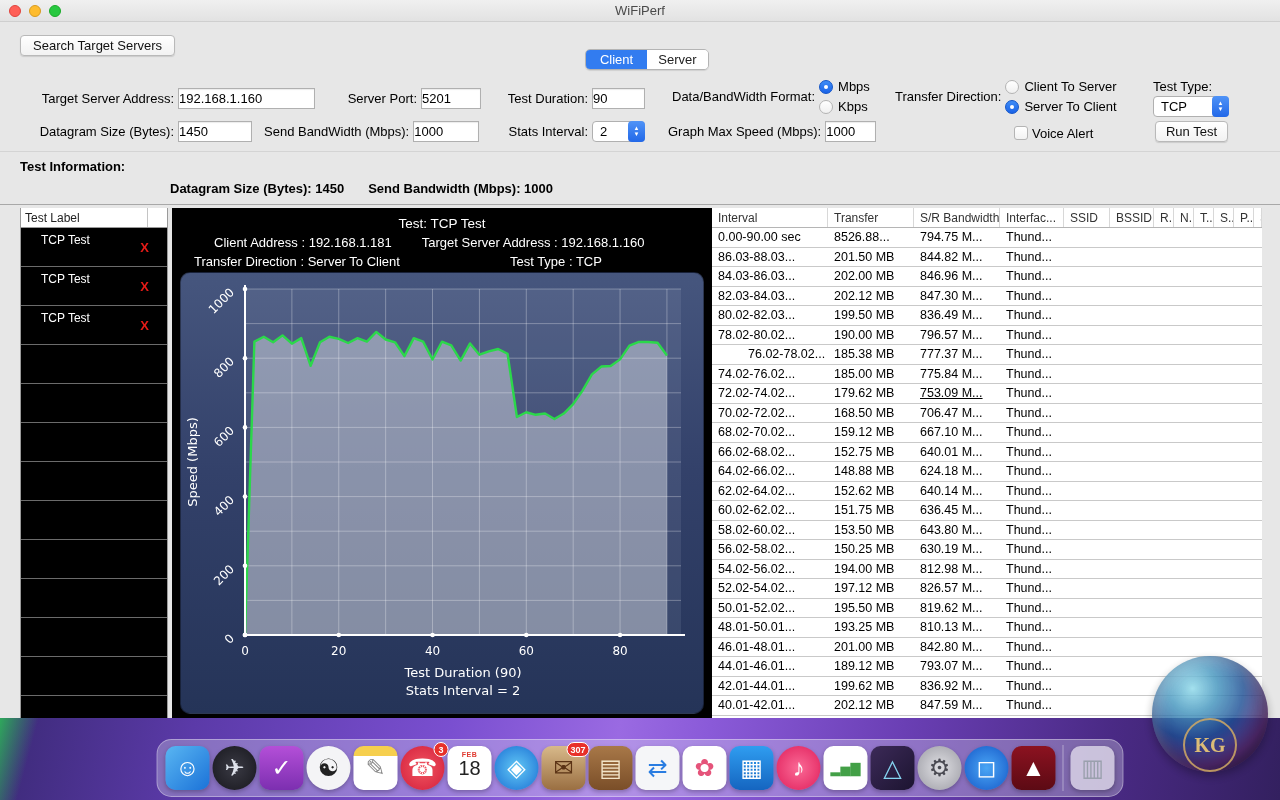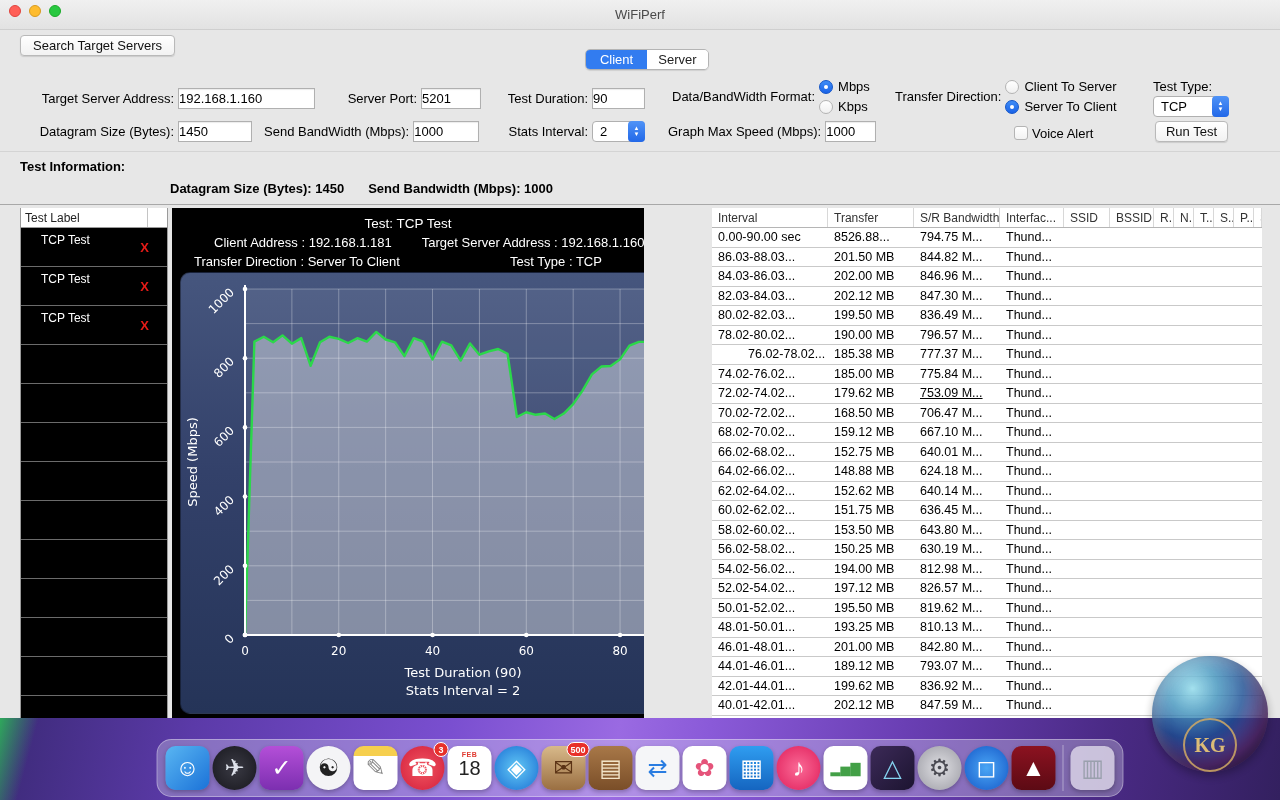--- a/index.html
+++ b/index.html
@@ -3,21 +3,21 @@
 <meta charset="utf-8">
 <style>
   *{margin:0;padding:0;box-sizing:border-box}
   html,body{width:1280px;height:800px;overflow:hidden}
   body{font-family:"Liberation Sans",sans-serif;-webkit-font-smoothing:antialiased}
   .screen{position:relative;width:1280px;height:800px;overflow:hidden;
     background:linear-gradient(100deg,#3c2a78 0%,#5b3aa8 15%,#7a4fd0 35%,#8a5ad8 50%,#6a3fb4 68%,#4a2a85 85%,#33205f 100%)}
 
   
   .window{position:absolute;left:0;top:0;width:1280px;height:718px;background:#e7e7e7}
-  .titlebar{position:absolute;left:0;top:0;right:0;height:30px;background:linear-gradient(#f0f0f0,#e2e2e2);border-bottom:1px solid #cfcfcf;display:flex;align-items:center}
+  .titlebar{position:absolute;left:0;top:0;right:0;height:22px;background:linear-gradient(#f0f0f0,#e2e2e2);border-bottom:1px solid #cfcfcf;display:flex;align-items:center}
   .lights{position:absolute;left:9px;top:5px;display:flex;gap:8px}
   .light{width:12px;height:12px;border-radius:50%}
   .light.red{background:#ff5f57;border:1px solid #e0443e}
   .light.yellow{background:#febc2e;border:1px solid #d89b20}
   .light.green{background:#28c840;border:1px solid #1aab29}
   .wtitle{flex:1;text-align:center;font-size:13px;color:#4a4a4a}
 
   .btn{height:21px;background:linear-gradient(#ffffff,#f2f2f2);border:1px solid #b9b9b9;border-radius:4px;font-size:13px;color:#111;font-family:inherit;box-shadow:0 1px 1px rgba(0,0,0,0.12);cursor:default}
   .search-btn{position:absolute;left:20px;top:35px;padding:0 12px}
   .run-btn{position:absolute;left:1155px;top:121px;width:73px}
@@ -53,21 +53,21 @@
   
   .main{position:absolute;left:0;top:205px;width:1280px;height:513px}
 
   .tl-panel{position:absolute;left:20px;top:3px;width:148px;height:510px;background:#000;border-left:1px solid #9a9a9a;border-right:1px solid #9a9a9a;overflow:hidden}
   .tl-header{height:20px;background:#fff;border-bottom:1px solid #9a9a9a;font-size:12px;color:#222;display:flex;align-items:center;padding-left:4px;position:relative}
   .tl-header::after{content:'';position:absolute;right:19px;top:0;bottom:0;width:1px;background:#c4c4c4}
   .tl-row{height:39px;border-bottom:1px solid #6b6b6b;position:relative}
   .tl-text{position:absolute;left:20px;top:5px;color:#fff;font-size:12px}
   .tl-x{position:absolute;right:18px;top:12px;color:#e41b17;font-size:13px;font-weight:bold}
 
-  .chart-area{position:absolute;left:172px;top:3px;width:472px;height:510px;background:#000;color:#fff;overflow:hidden}
+  .chart-area{position:absolute;left:172px;top:3px;width:540px;height:510px;background:#000;color:#fff;overflow:hidden}
   .ch-line1{text-align:center;font-size:13.5px;margin-top:8px}
   .ch-line2{display:flex;margin-top:4px;font-size:13px;white-space:nowrap}
   .ch-line2 span:first-child{margin-left:42px}
   .ch-line2 span:last-child{margin-left:30px}
   .ch-line3{display:flex;margin-top:4px;font-size:13px;white-space:nowrap}
   .ch-line3 span:first-child{margin-left:22px}
   .ch-line3 span:last-child{margin-left:110px}
   .chart-card{position:absolute;left:8px;top:64px;width:524px;height:442px;border-radius:10px;
     background:linear-gradient(180deg,#46567e 0%,#33416a 45%,#253458 100%);border:1px solid rgba(0,0,0,0.35);overflow:hidden}
   .chart-card svg{font-family:"DejaVu Sans",sans-serif;display:block}
@@ -713,21 +713,21 @@
         </div>
         <div class="dock-item cal" style="background: rgb(255, 255, 255); border-radius: 10px;">
           <span class="cal-top">FEB</span>
           <span class="cal-day">18</span>
         </div>
         <div class="dock-item" style="background: radial-gradient(circle, rgb(98, 200, 245), rgb(26, 111, 212)); border-radius: 50%;">
           <span class="dock-glyph" style="color: rgb(255, 255, 255);">◈</span>
         </div>
         <div class="dock-item" style="background: linear-gradient(rgb(216, 185, 138), rgb(154, 111, 66)); border-radius: 10px;">
           <span class="dock-glyph" style="color: rgb(90, 50, 20);">✉</span>
-          <span class="dock-badge">500</span>
+          <span class="dock-badge">307</span>
         </div>
         <div class="dock-item" style="background: linear-gradient(rgb(168, 120, 72), rgb(122, 78, 40)); border-radius: 10px;">
           <span class="dock-glyph" style="color: rgb(242, 228, 200);">▤</span>
         </div>
         <div class="dock-item" style="background: rgb(245, 246, 248); border-radius: 10px;">
           <span class="dock-glyph" style="color: rgb(42, 125, 225);">⇄</span>
         </div>
         <div class="dock-item" style="background: rgb(255, 255, 255); border-radius: 10px;">
           <span class="dock-glyph" style="color: rgb(229, 83, 122);">✿</span>
         </div>

